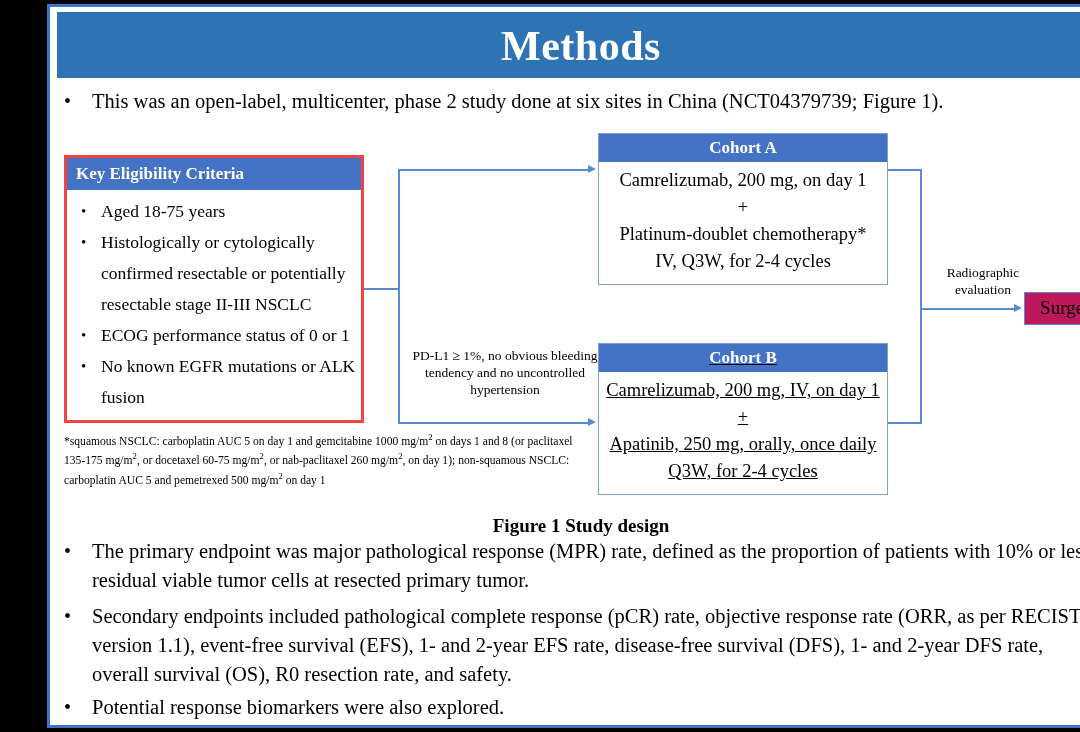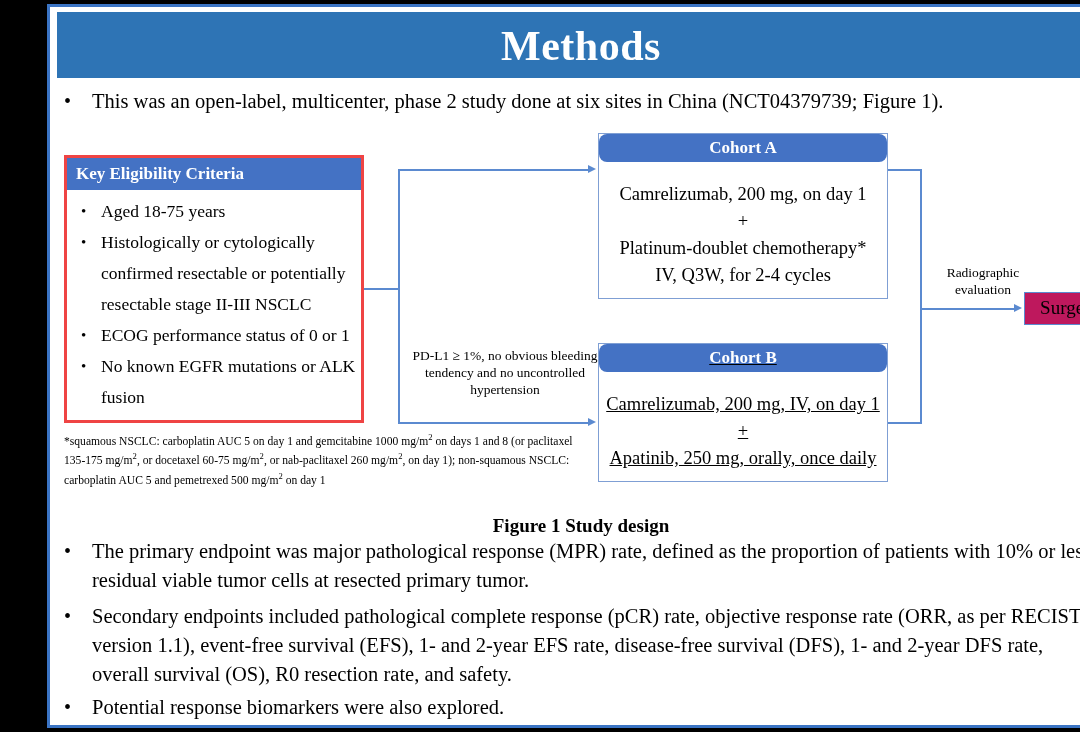--- a/index.html
+++ b/index.html
@@ -168,24 +168,23 @@
     background: #fff;
   }
   .cohort-header {
     height: 28px;
     background: #4472C4;
     text-align: center;
     color: #ffffff;
     font-size: 17px;
     font-weight: bold;
     line-height: 28px;
-    border-radius: 8px;
   }
   .cohort-body {
-    padding: 19px 6px 9px 6px;
+    padding: 5px 6px 9px 6px;
     text-align: center;
     font-size: 18.5px;
     line-height: 27px;
     color: #000;
   }
   #cohort-a { left: 548px; top: 8px; }
   #cohort-b { left: 548px; top: 218px; text-decoration: underline; }
 
   
   .annot {
@@ -310,20 +309,21 @@
           <div>IV, Q3W, for 2-4 cycles</div>
         </div>
       </div>
 
       <div class="cohort-box" id="cohort-b">
         <div class="cohort-header">Cohort B</div>
         <div class="cohort-body">
           <div>Camrelizumab, 200 mg, IV, on day 1</div>
           <div>+</div>
           <div>Apatinib, 250 mg, orally, once daily</div>
+          <div>Q3W, for 2-4 cycles</div>
         </div>
       </div>
 
       <div class="annot" id="annot-b">PD-L1 ≥ 1%, no obvious bleeding tendency  and no uncontrolled  hypertension</div>
       <div class="annot" id="annot-surgery">Radiographic evaluation</div>
 
       <div class="ln ln-h" style="left:838px; top:44px; width:34px;"></div>
       <div class="ln ln-h" style="left:838px; top:297px; width:34px;"></div>
       <div class="ln ln-v" style="left:870px; top:44px; height:254px;"></div>
       <div class="ln ln-h" style="left:870px; top:183px; width:96px;"></div>

